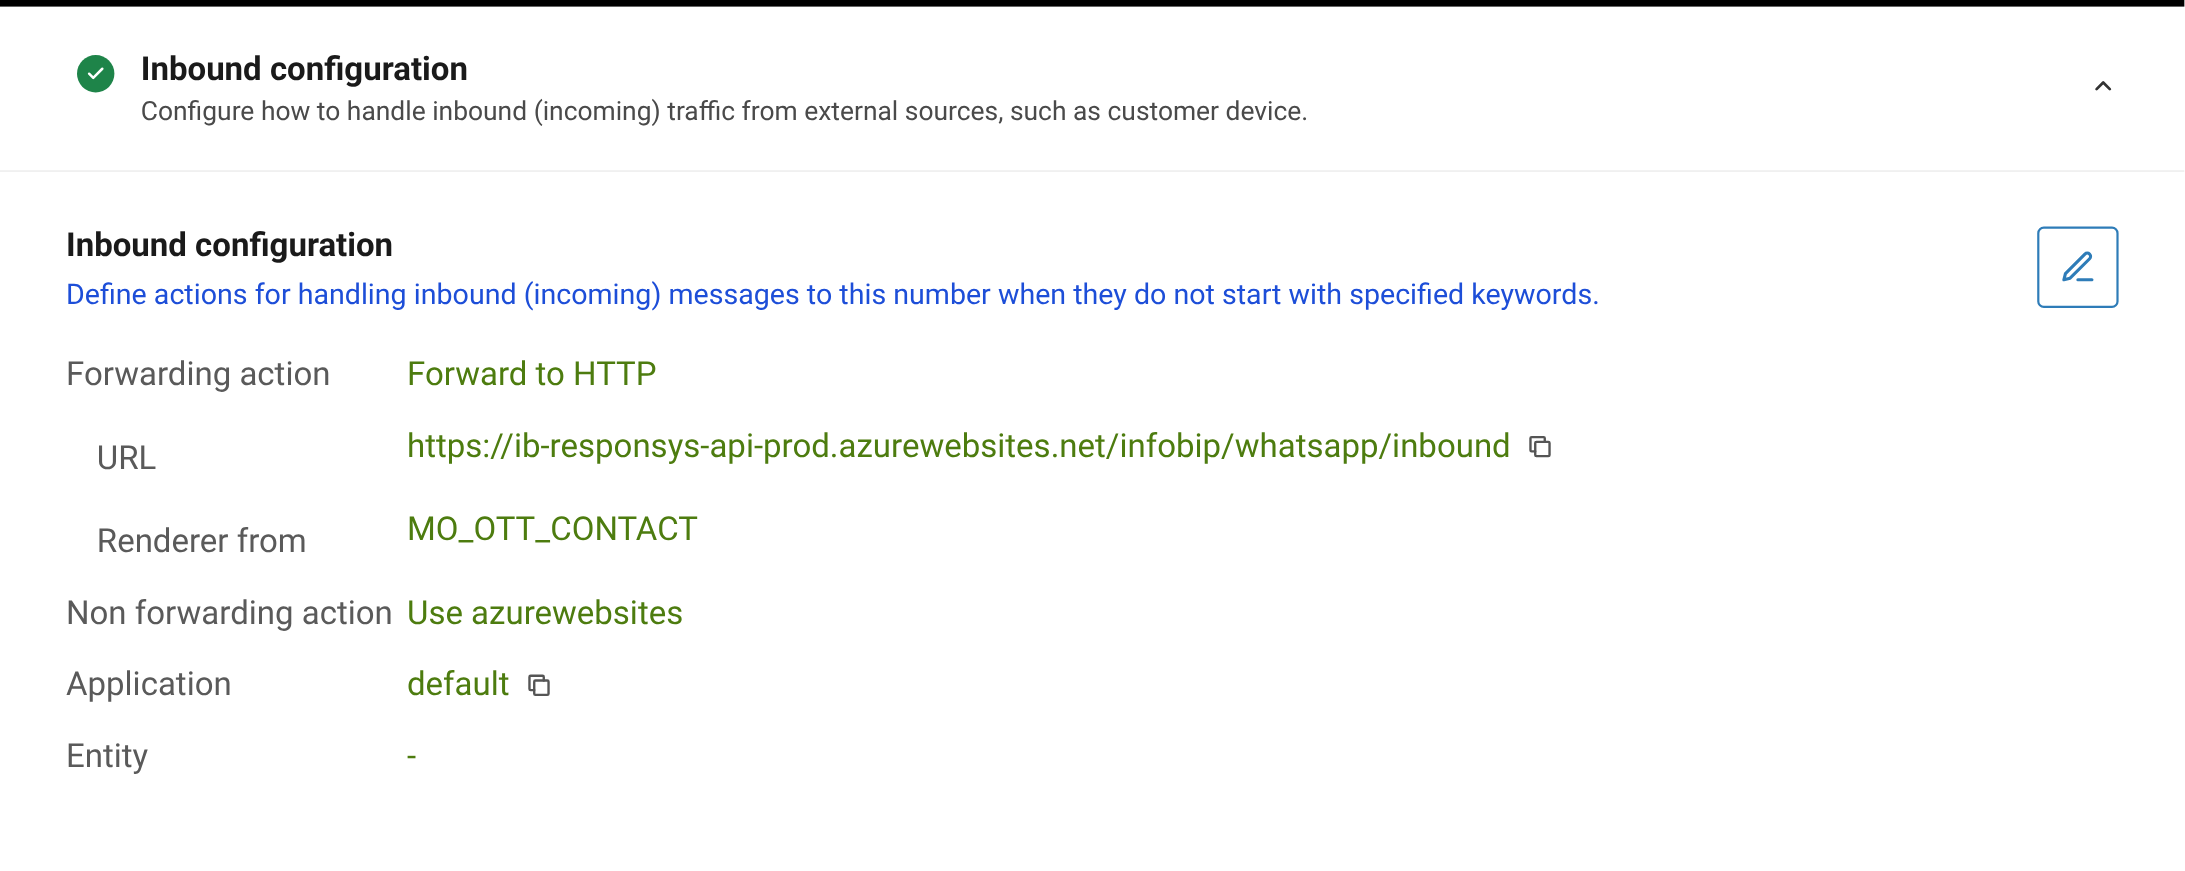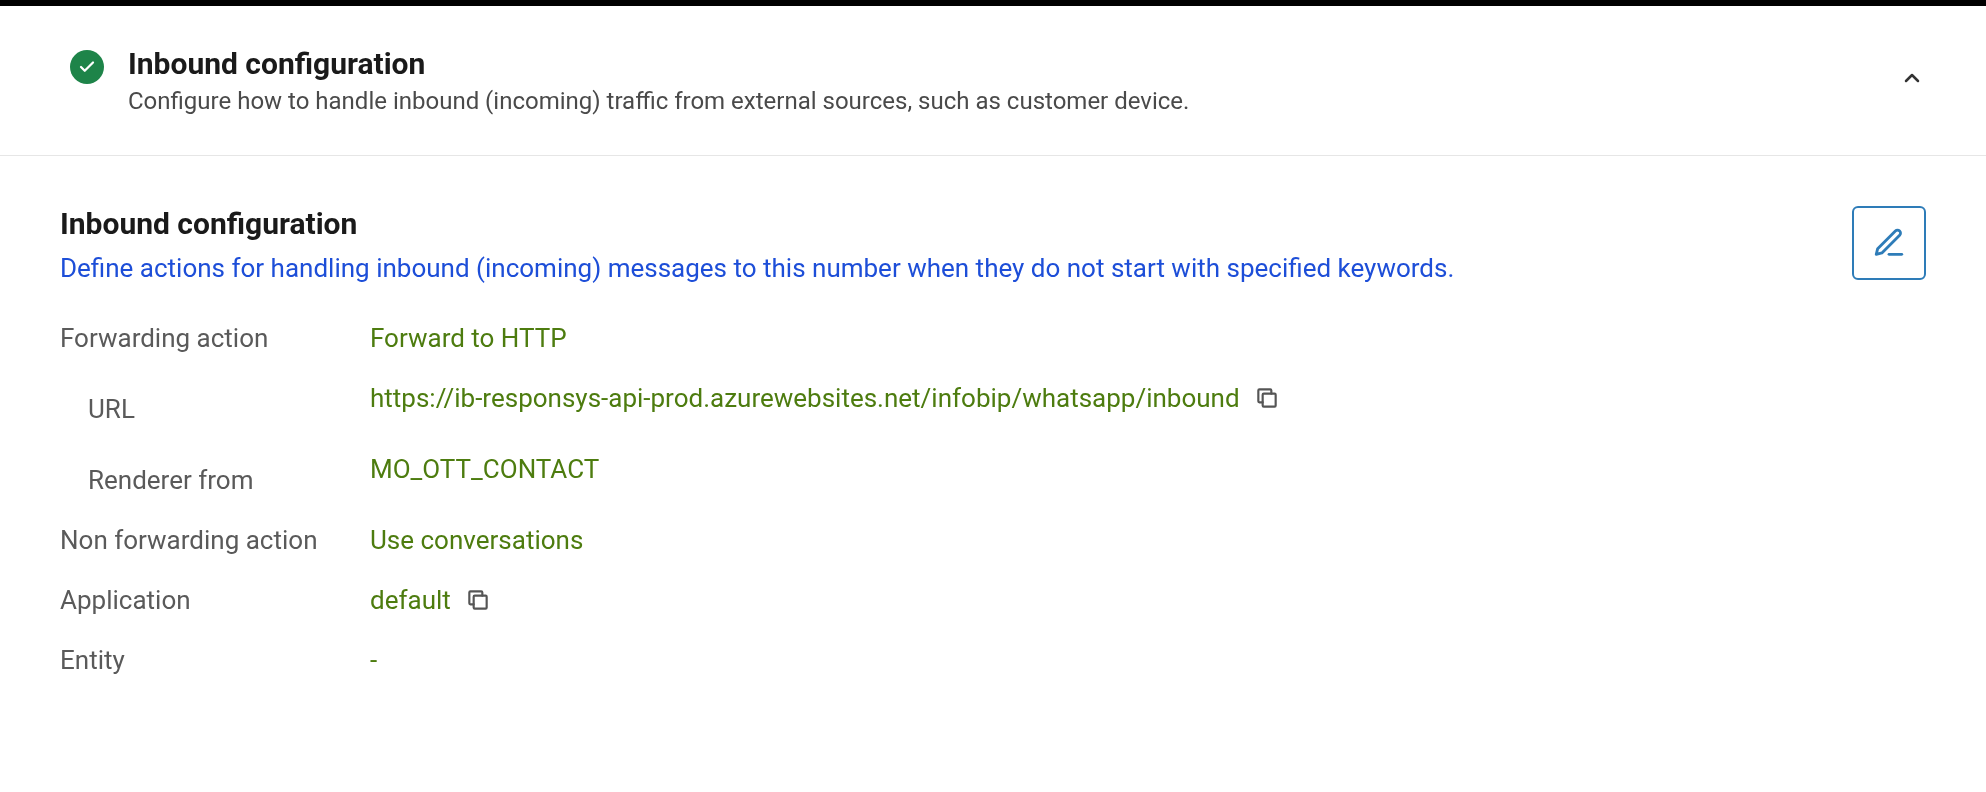--- a/index.html
+++ b/index.html
@@ -81,21 +81,21 @@
     align-items: center;
     justify-content: center;
     cursor: pointer;
   }
   .edit-btn svg { width: 34px; height: 34px; stroke: #2e7cb8; }
   .kv-grid {
     display: grid;
     grid-template-columns: 310px auto;
     row-gap: 30px;
     align-items: start;
-    font-size: 26px;
+    font-size: 30px;
   }
   .kv-label {
     color: #5a5a5a;
   }
   .kv-label.sub {
     padding-left: 28px;
     margin-top: 11px;
   }
   .kv-value {
     color: #4d7c0f;
@@ -158,21 +158,21 @@
           <rect x="8" y="8" width="12" height="12" rx="1"></rect>
           <path d="M16 8V5a1 1 0 0 0-1-1H5a1 1 0 0 0-1 1v10a1 1 0 0 0 1 1h3"></path>
         </svg>
       </span>
     </div>
 
     <div class="kv-label sub">Renderer from</div>
     <div class="kv-value">MO_OTT_CONTACT</div>
 
     <div class="kv-label">Non forwarding action</div>
-    <div class="kv-value">Use conversations</div>
+    <div class="kv-value">Use azurewebsites</div>
 
     <div class="kv-label">Application</div>
     <div class="kv-value">
       <span>default</span>
       <span class="copy-icon">
         <svg viewBox="0 0 24 24" fill="none" stroke-width="2" stroke-linecap="round" stroke-linejoin="round">
           <rect x="8" y="8" width="12" height="12" rx="1"></rect>
           <path d="M16 8V5a1 1 0 0 0-1-1H5a1 1 0 0 0-1 1v10a1 1 0 0 0 1 1h3"></path>
         </svg>
       </span>

